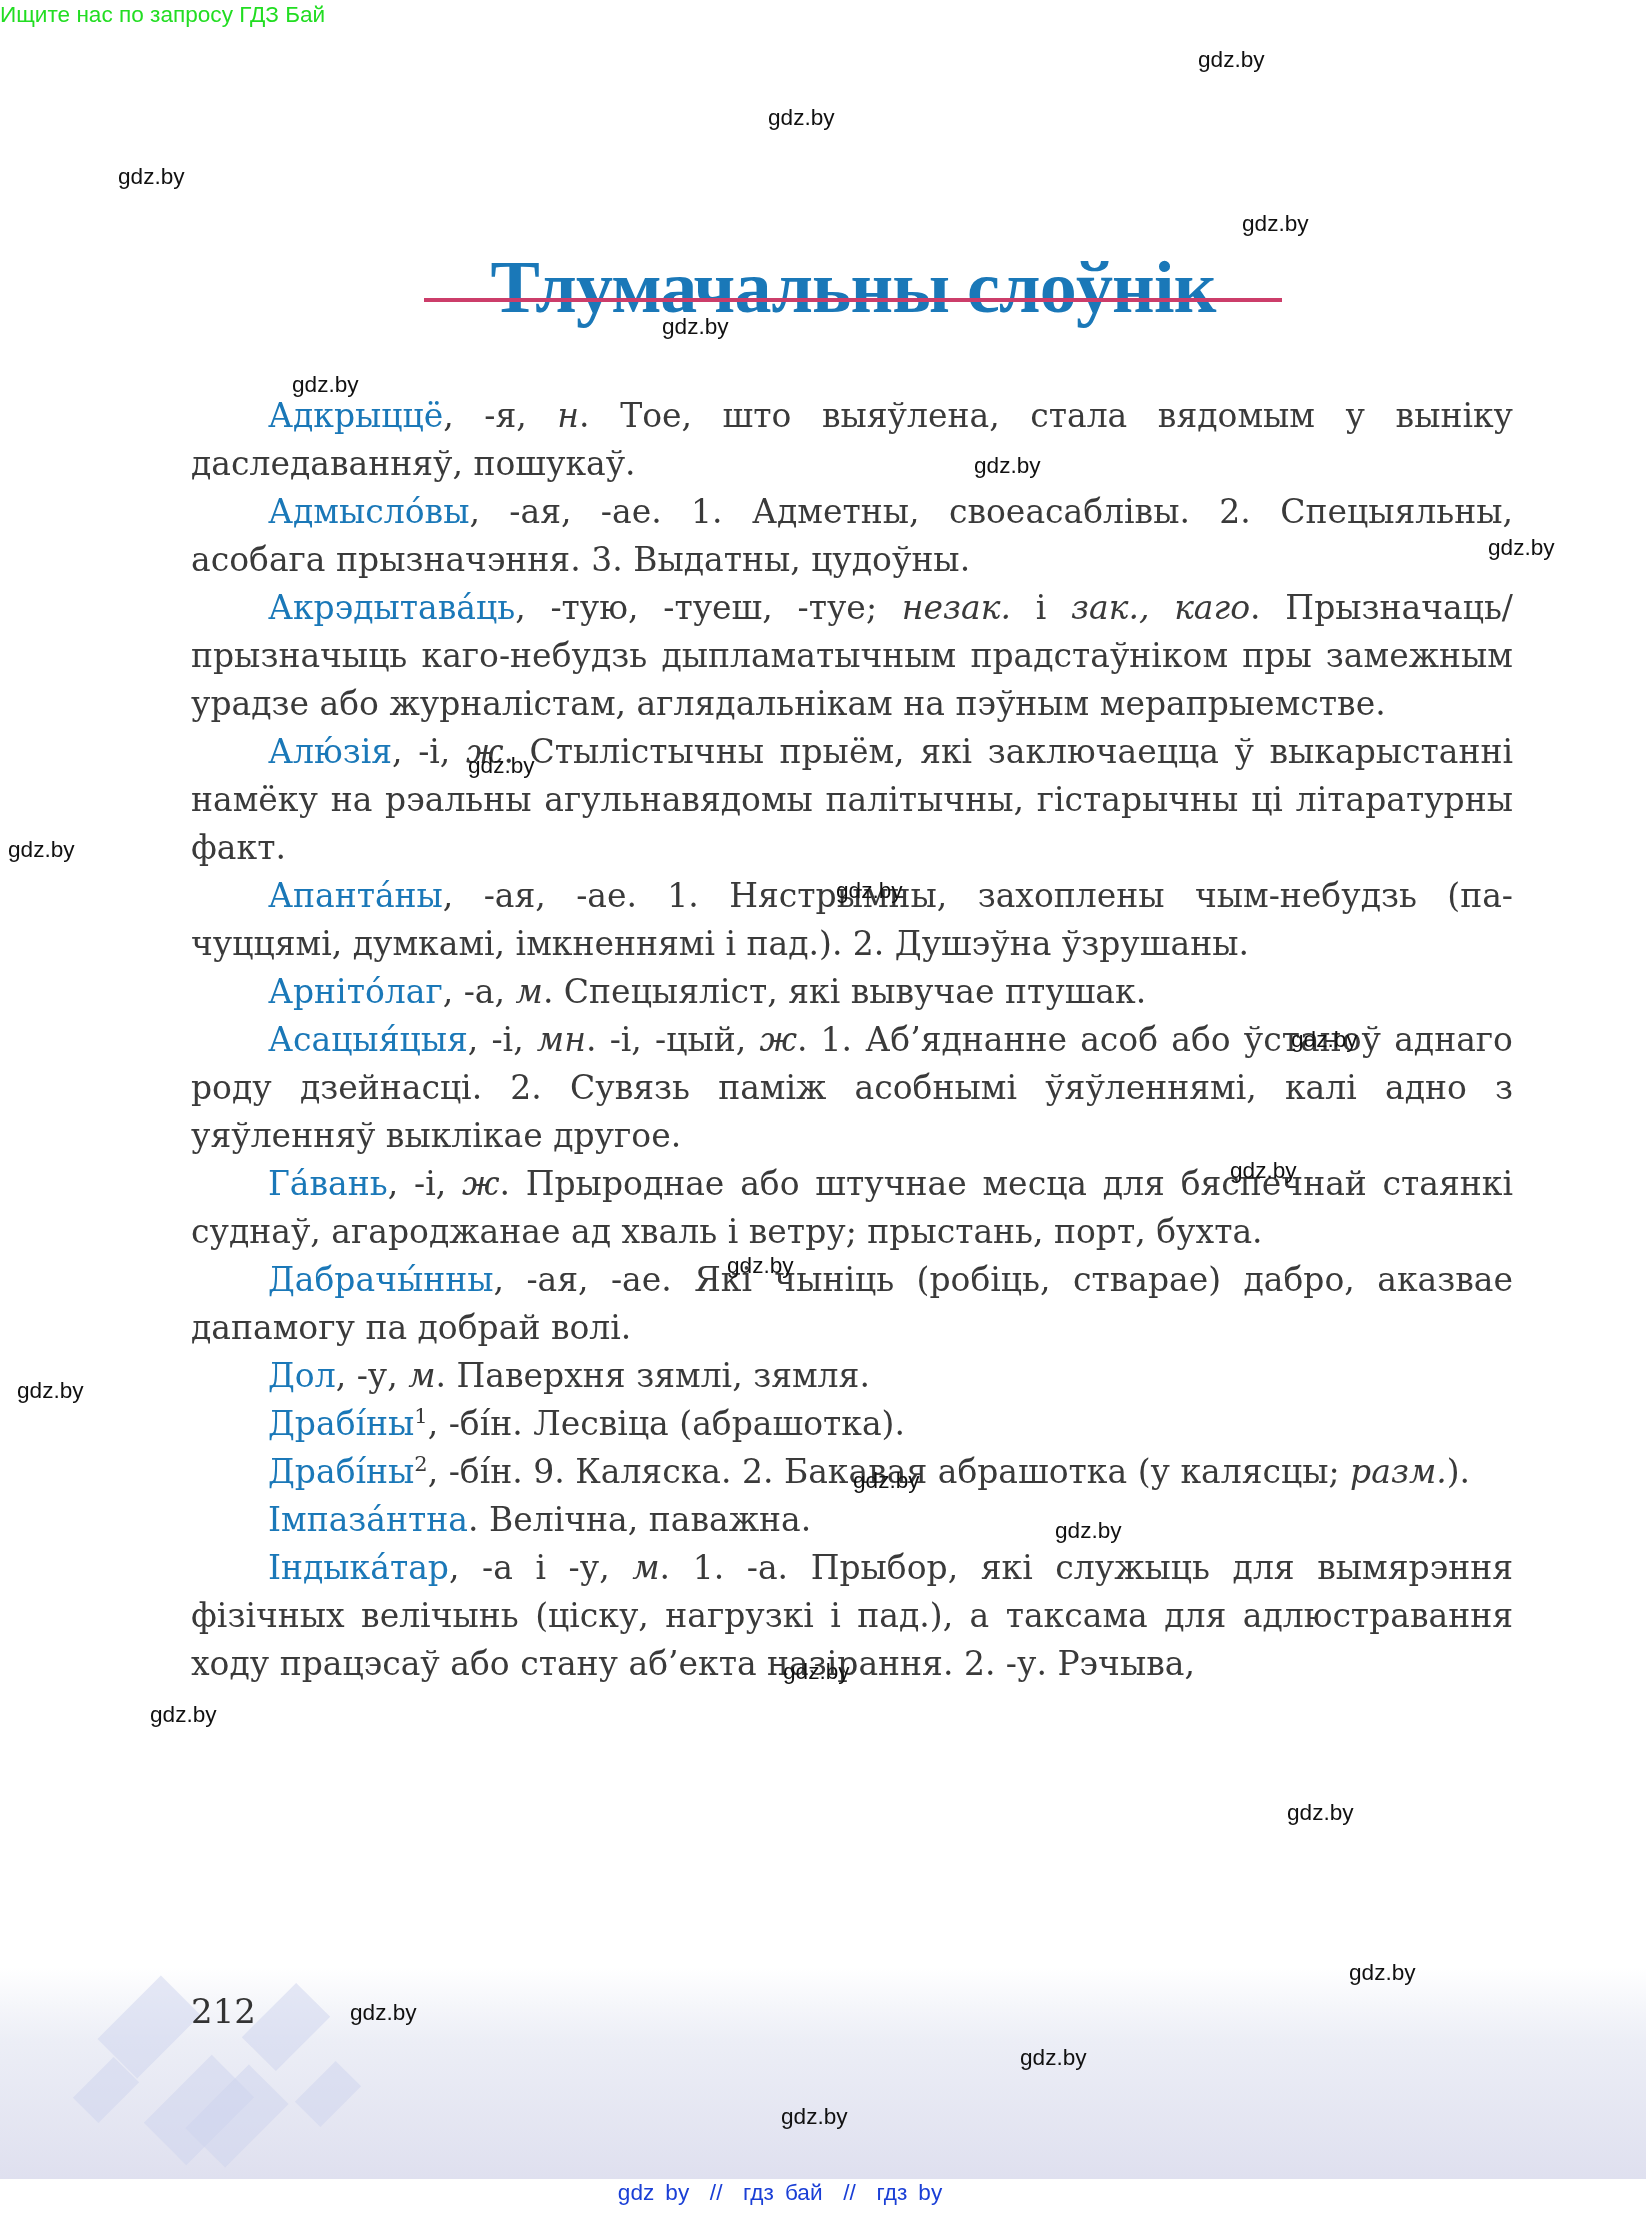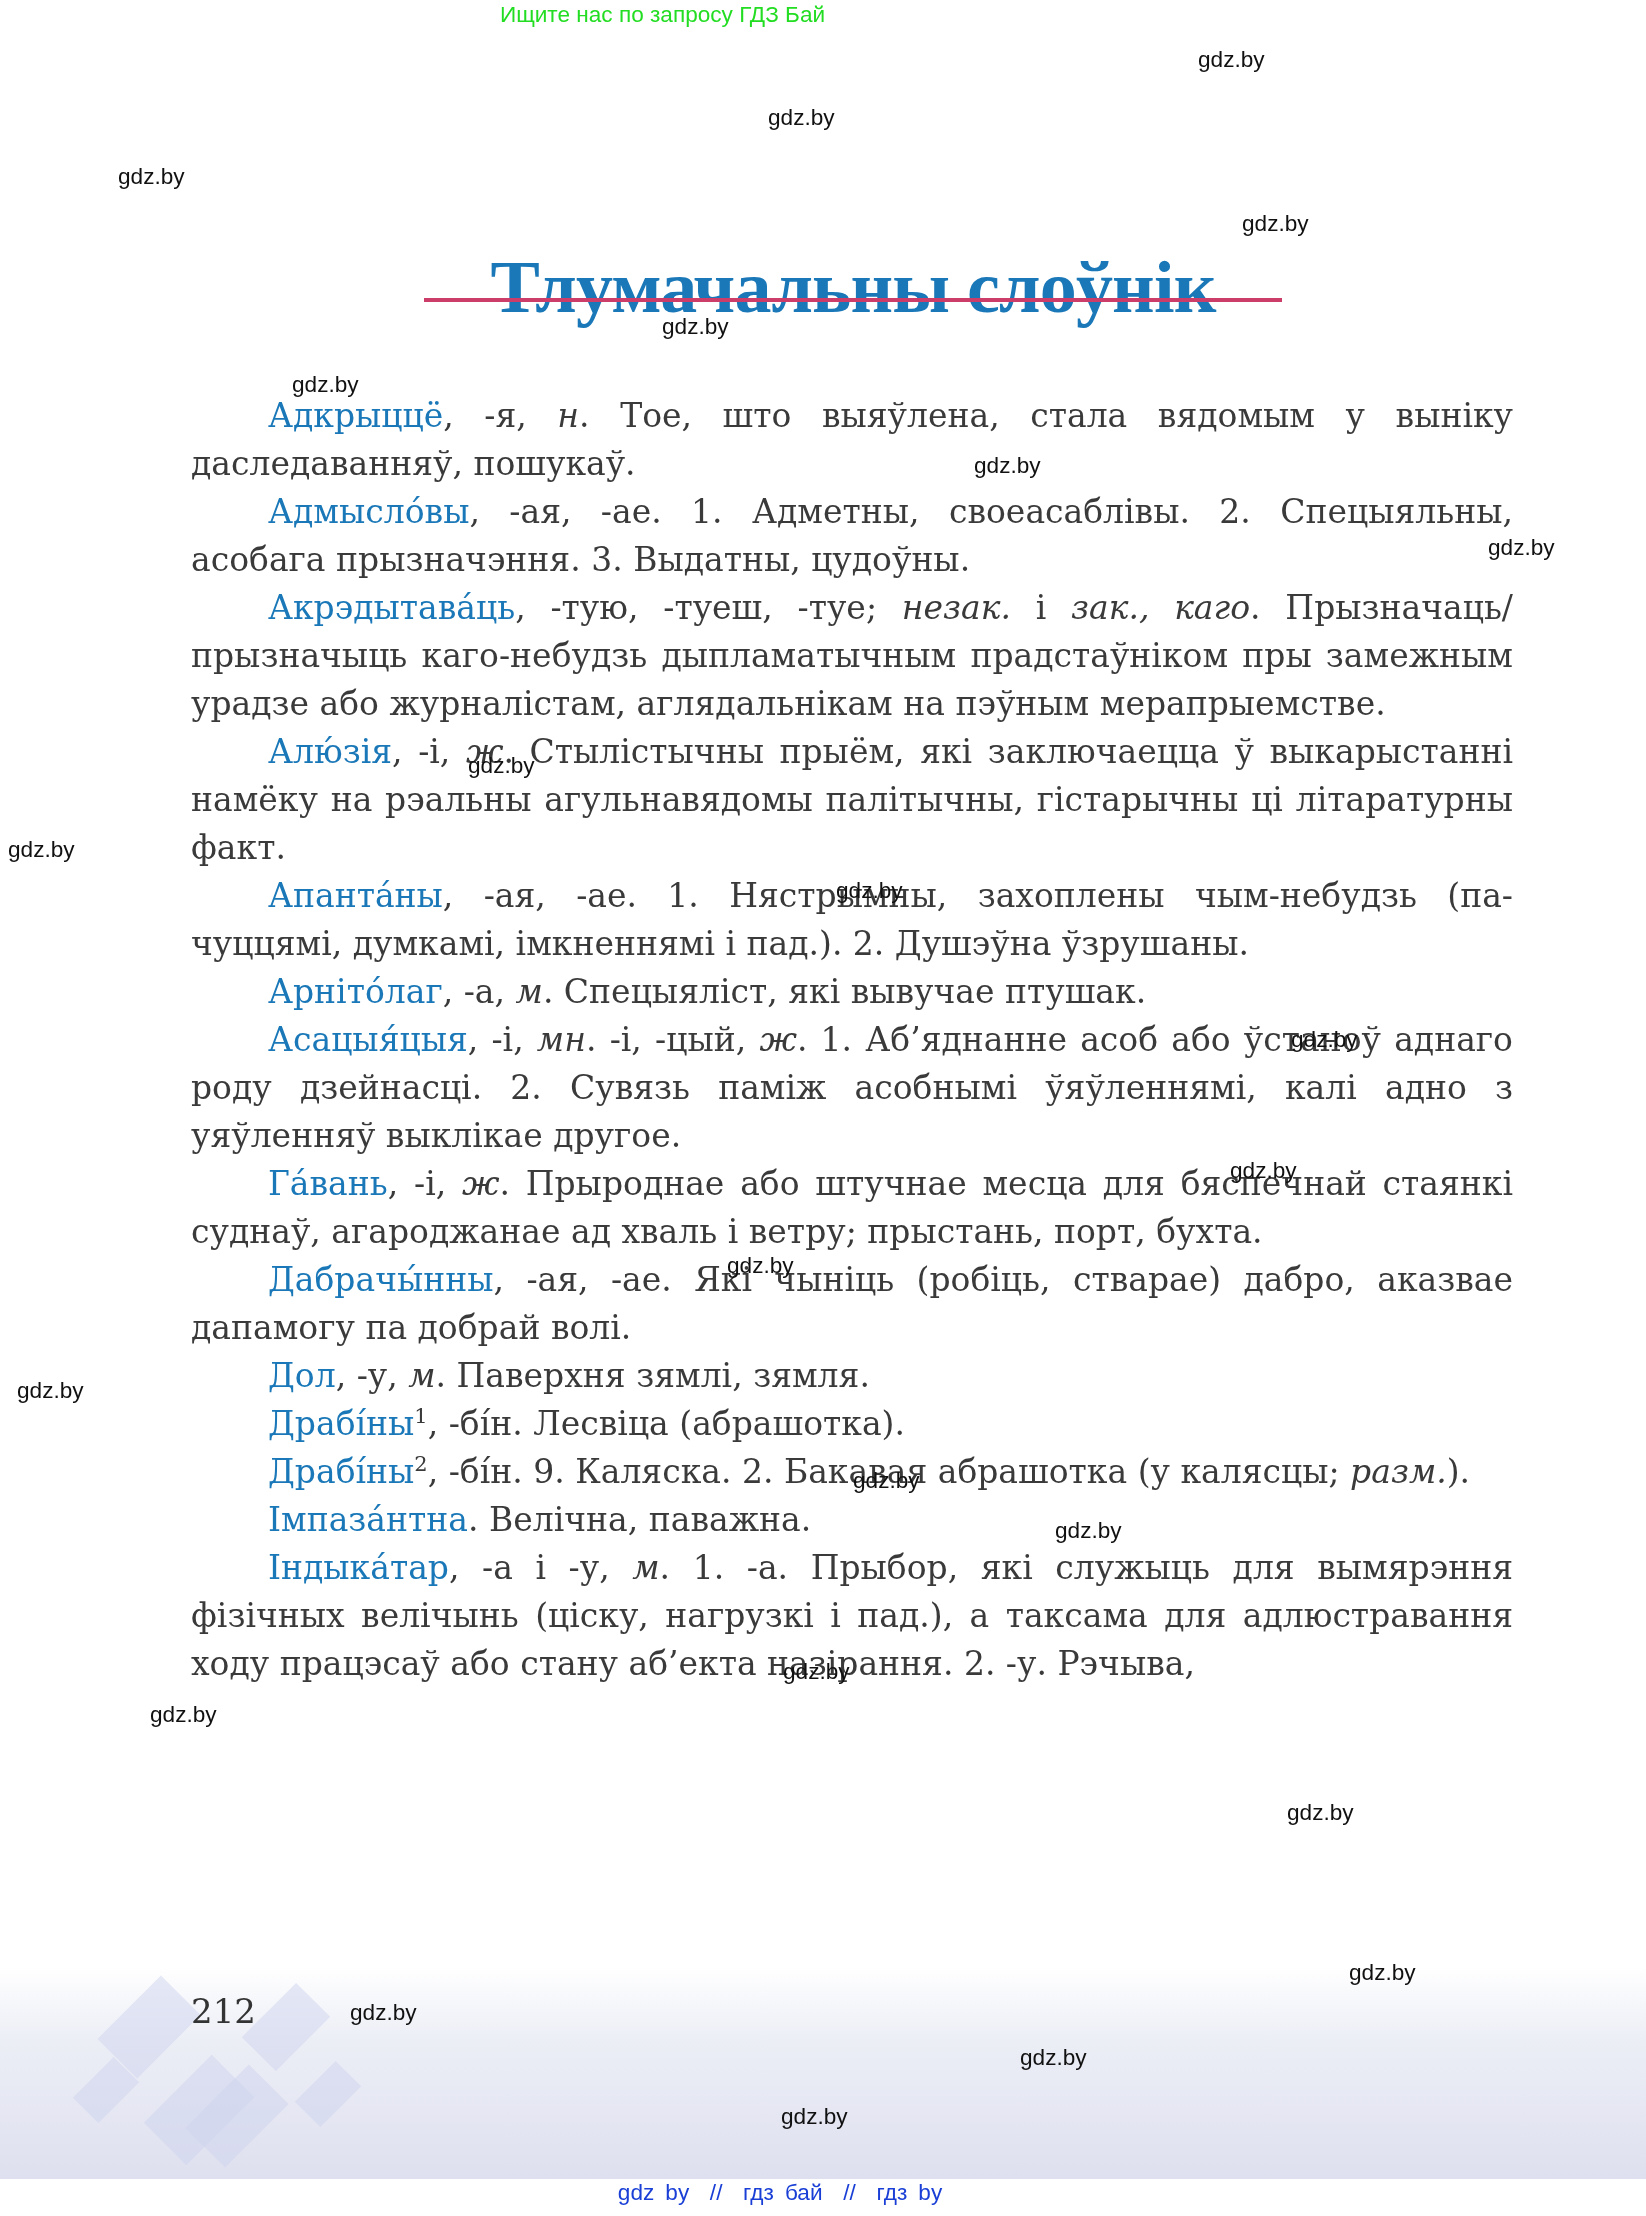--- a/index.html
+++ b/index.html
@@ -2,21 +2,21 @@
 <html style="font-size:13px"><head>
 <meta charset="utf-8">
 <style>
   html, body { margin: 0; padding: 0; }
   body {
     width: 1647px; height: 2216px; position: relative; overflow: hidden;
     background: #ffffff;
     font-family: "DejaVu Serif", serif;
   }
   .top-ad {
-    position: absolute; top: 1.6px; left: 0; width: 1325px; text-align: center;
+    position: absolute; top: 1.6px; left: 0; width: 1325px; text-align: left;
     font-family: "Liberation Sans", sans-serif; font-size: 22.6px; color: #22dd22;
   }
   .title {
     position: absolute; top: 193px; left: 424px; width: 858px; text-align: center;
     font-family: "Liberation Serif", serif; font-size: 74px; color: #1a78b8;
     line-height: 89px; letter-spacing: -0.8px;
   }
   .title-rule {
     position: absolute; top: 298px; left: 424px; width: 858px; height: 4px;
     background: #cc3d6a;

